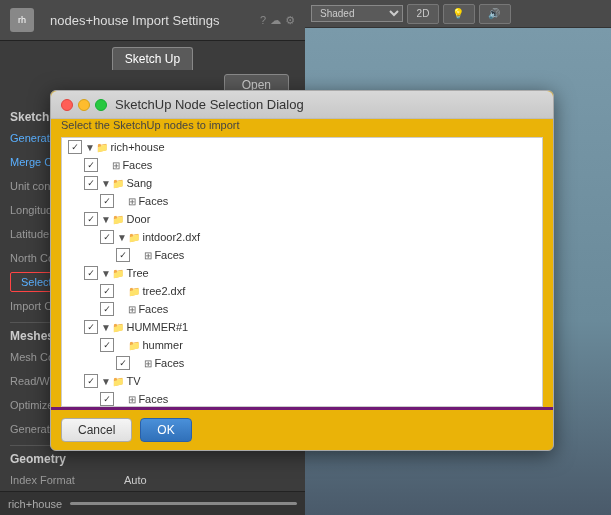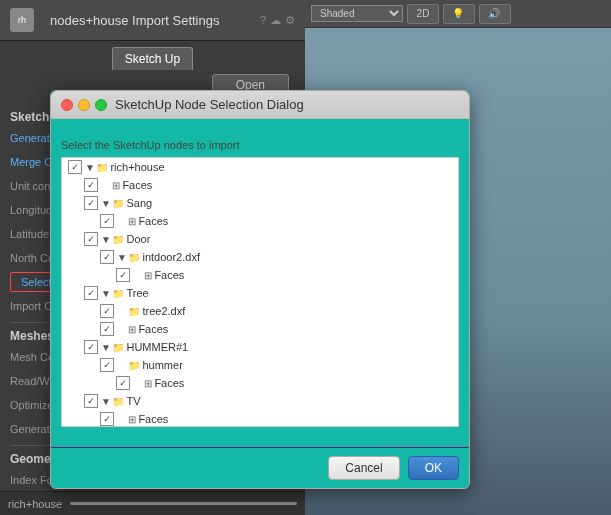--- a/index.html
+++ b/index.html
@@ -78,21 +78,21 @@
     .tab-btn.active {
       background: #5a5a5a;
       color: #fff;
       border-color: #888;
     }
 
     .open-btn {
       margin-left: auto;
       margin-right: 8px;
       margin-top: 4px;
-      padding: 3px 23px;
+      padding: 3px 17px;
       background: #5a5a5a;
       border: 1px solid #888;
       color: #ccc;
       border-radius: 3px;
       cursor: pointer;
       font-size: 12px;
     }
 
     .header-row {
       display: flex;
@@ -242,22 +242,22 @@
       font-size: 10px;
       display: flex; align-items: center; justify-content: center;
       cursor: pointer;
       border-radius: 2px;
     }
 
     
     .dialog-overlay {
       position: absolute;
       left: 50px; top: 90px;
-      width: 420px;
-      background: #14b8a6;
+      width: 504px;
+      background: #eab308;
       border: 1px solid #aaa;
       border-radius: 6px;
       box-shadow: 0 4px 20px rgba(0,0,0,0.5);
       z-index: 100;
     }
 
     .dialog-titlebar {
       background: linear-gradient(to bottom, #d8d8d8, #c8c8c8);
       border-radius: 6px 6px 0 0;
       padding: 6px 10px;
@@ -281,21 +281,21 @@
     .tl-yellow { background: #febc2e; border: 1px solid #d4a017; }
     .tl-green { background: #28c840; border: 1px solid #14ae32; }
 
     .dialog-title {
       font-size: 13px;
       color: #333;
       font-weight: 500;
     }
 
     .dialog-body {
-      padding: 20px 10px;
+      padding: 0 10px;
     }
 
     .dialog-subtitle {
       font-size: 11px;
       color: #444;
       margin-bottom: 6px;
     }
 
     .tree-container {
       background: #fff;
@@ -343,24 +343,23 @@
       color: #666;
     }
 
     .tree-label {
       color: #333;
       font-size: 11px;
     }
 
     .dialog-footer {
       display: flex;
-      justify-content: flex-end;
       padding: 8px 10px;
       gap: 8px;
-      border-top: 1px solid #701a75;
+      border-top: 3px solid #701a75;
     }
 
     .dialog-btn {
       padding: 4px 16px;
       border: 1px solid #aaa;
       border-radius: 4px;
       font-size: 12px;
       cursor: pointer;
       background: linear-gradient(to bottom, #f5f5f5, #e0e0e0);
       color: #333;

